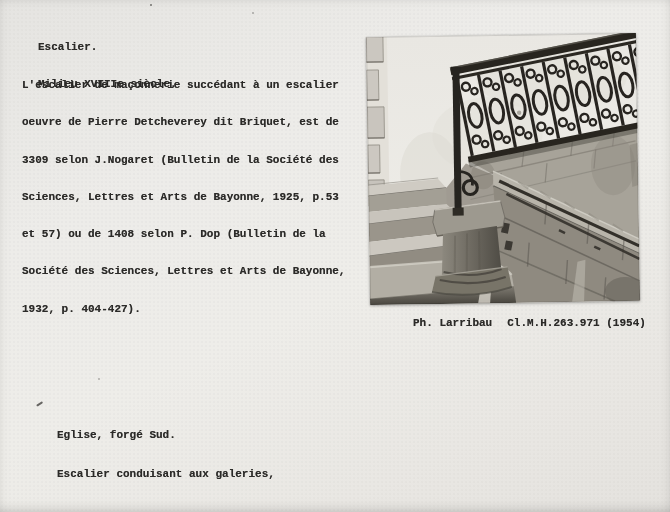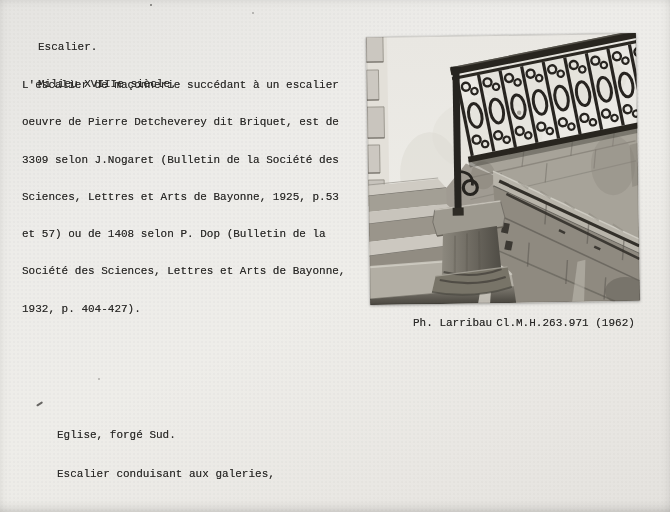--- a/index.html
+++ b/index.html
@@ -15,27 +15,27 @@
                inset 0 7px 12px -9px rgba(0,0,0,.12),
                inset -9px 0 16px -13px rgba(0,0,0,.14),
                inset 9px 0 16px -13px rgba(0,0,0,.10);
   }
   .sheet::before{
     content:"";position:absolute;inset:0;pointer-events:none;
     background-image:radial-gradient(rgba(40,40,35,.022) 1px,transparent 1.3px);
     background-size:4px 4px;
   }
   .t{
-    position:absolute;font-size:11px;font-weight:400;color:#2b2a28;
+    position:absolute;font-size:11px;font-weight:700;color:#2b2a28;
     white-space:pre;letter-spacing:0;
     text-shadow:0 0 .5px rgba(30,30,28,.55);
   }
   #header{left:38px;top:16px;line-height:12.4px;}
   #desc{left:22px;top:54px;line-height:12.43px;}
-  #caption{left:413px;top:317px;display:flex;gap:4px;line-height:12px;}
+  #caption{left:413px;top:317px;display:flex;gap:15px;line-height:12px;}
   #location{left:35px;top:403px;line-height:13px;}
   #location .ind{padding-left:22px;}
   #photo{
     position:absolute;left:368px;top:35px;width:270px;height:268px;margin:0;
     transform:rotate(-0.9deg);transform-origin:50% 50%;
     background:#edece8;
     box-shadow:0 1px 3px rgba(0,0,0,.30),0 0 1px rgba(0,0,0,.35);
   }
   #photo svg{display:block;}
   .speck{position:absolute;border-radius:50%;background:#4c4b48;}
@@ -239,21 +239,21 @@
         <path d="M93,136 Q106,138 104,150" stroke="#262420" stroke-width="2.8" fill="none"></path>
         <rect x="84" y="172" width="11" height="8" fill="#2e2b25"></rect>
       </g>
 
       <rect x="0.5" y="0.5" width="269" height="267" fill="none" stroke="#000000" opacity="0.12"></rect>
     </svg>
   </figure>
 
   <div class="t" id="caption">
     <span>Ph. Larribau</span>
-    <span>Cl.M.H.263.971 (1962)</span>
+    <span>Cl.M.H.263.971 (1954)</span>
   </div>
 
   <div class="t" id="location">
     <div class="ind">Eglise, forgé Sud.</div>
     <div class="ind">Escalier conduisant aux galeries,</div>
     
     
   </div>
 
   <div class="pencil-tick"></div>

